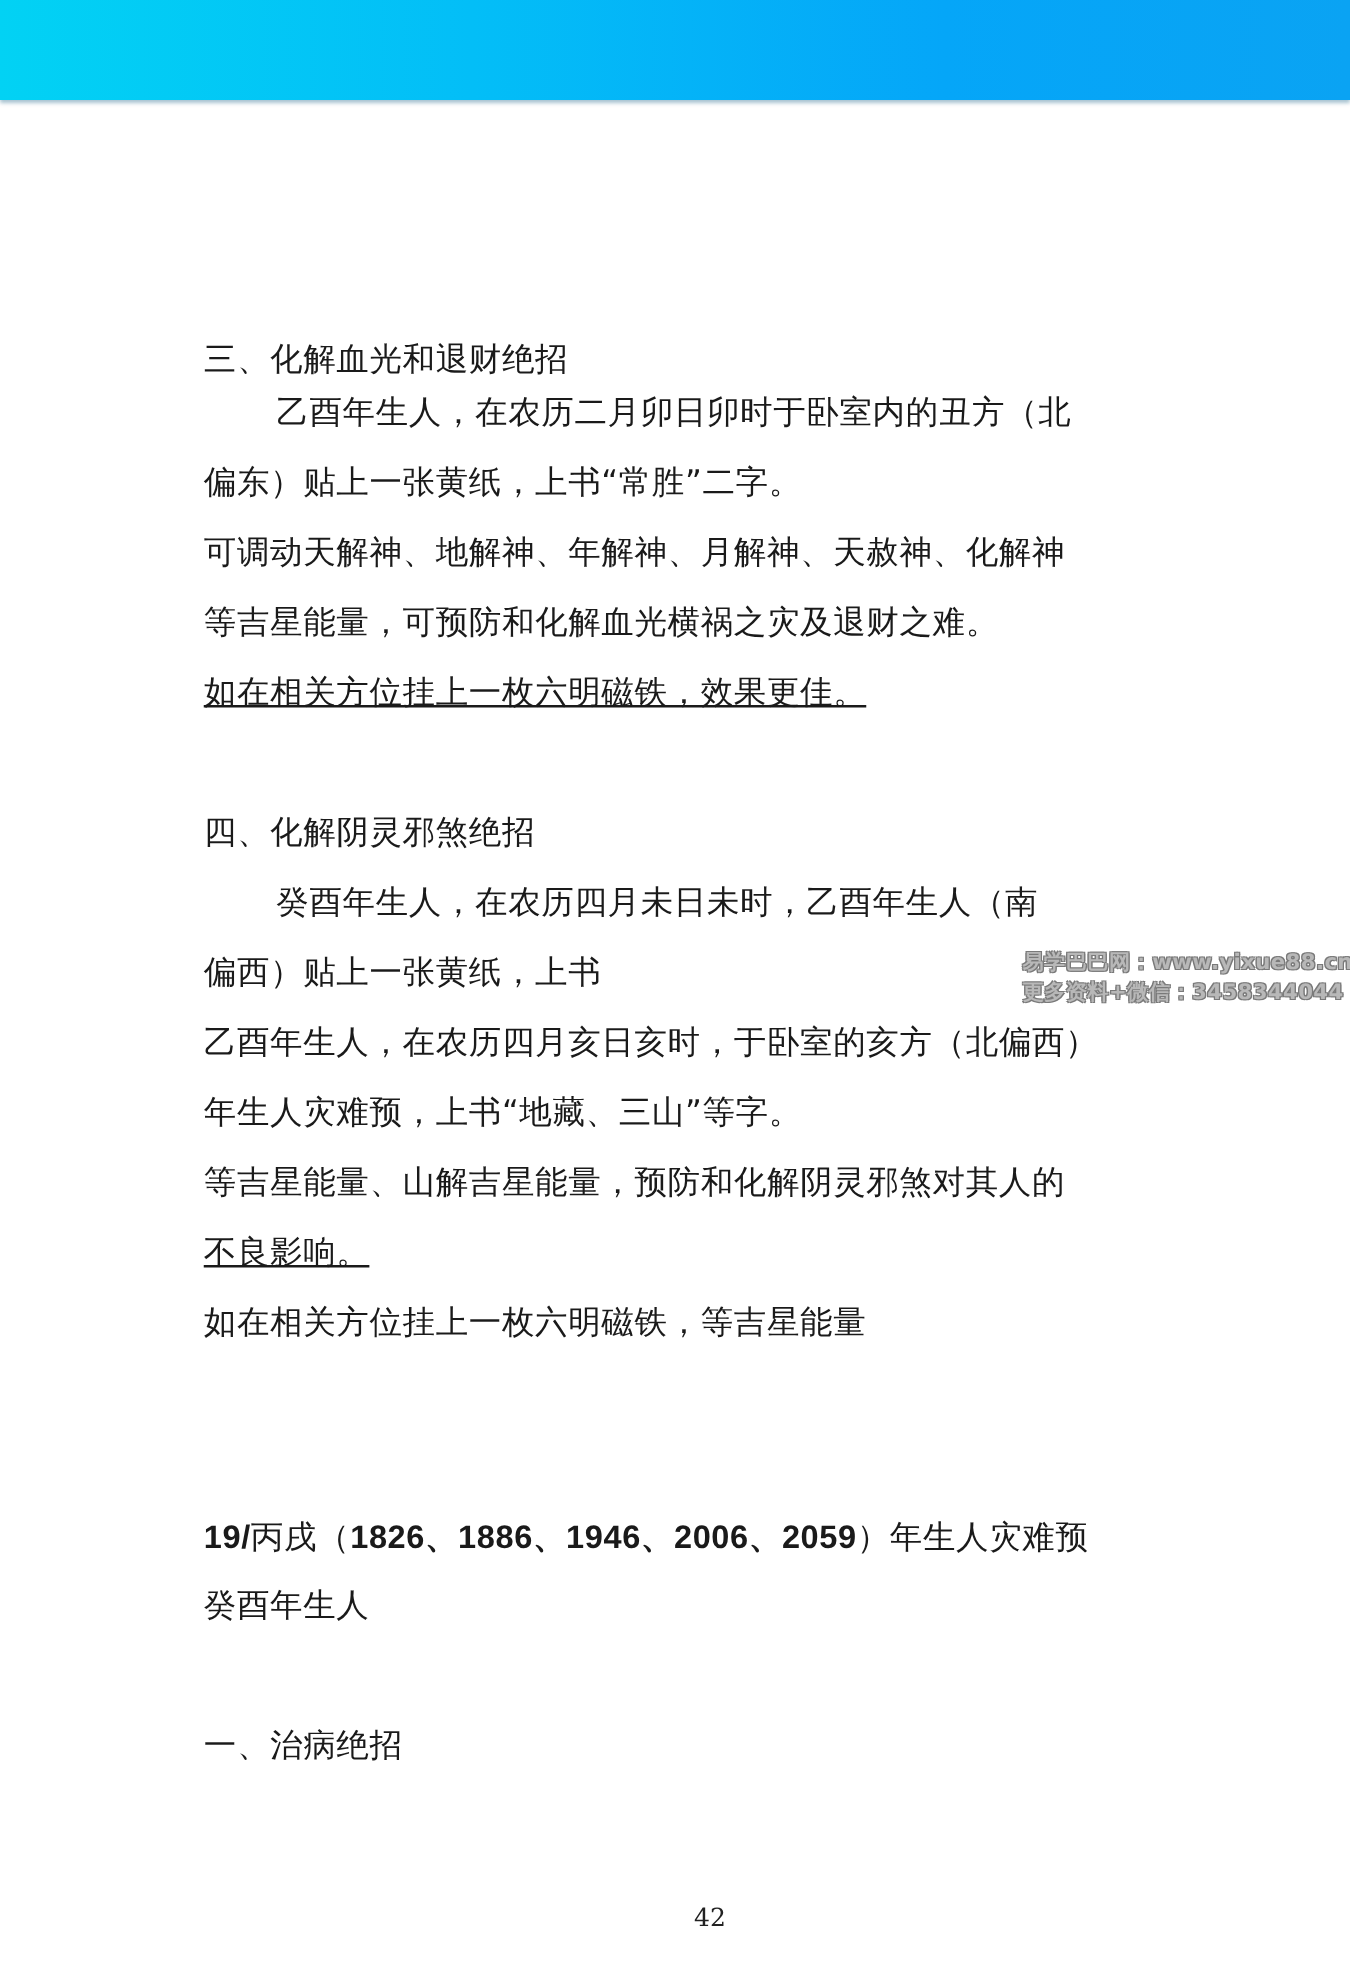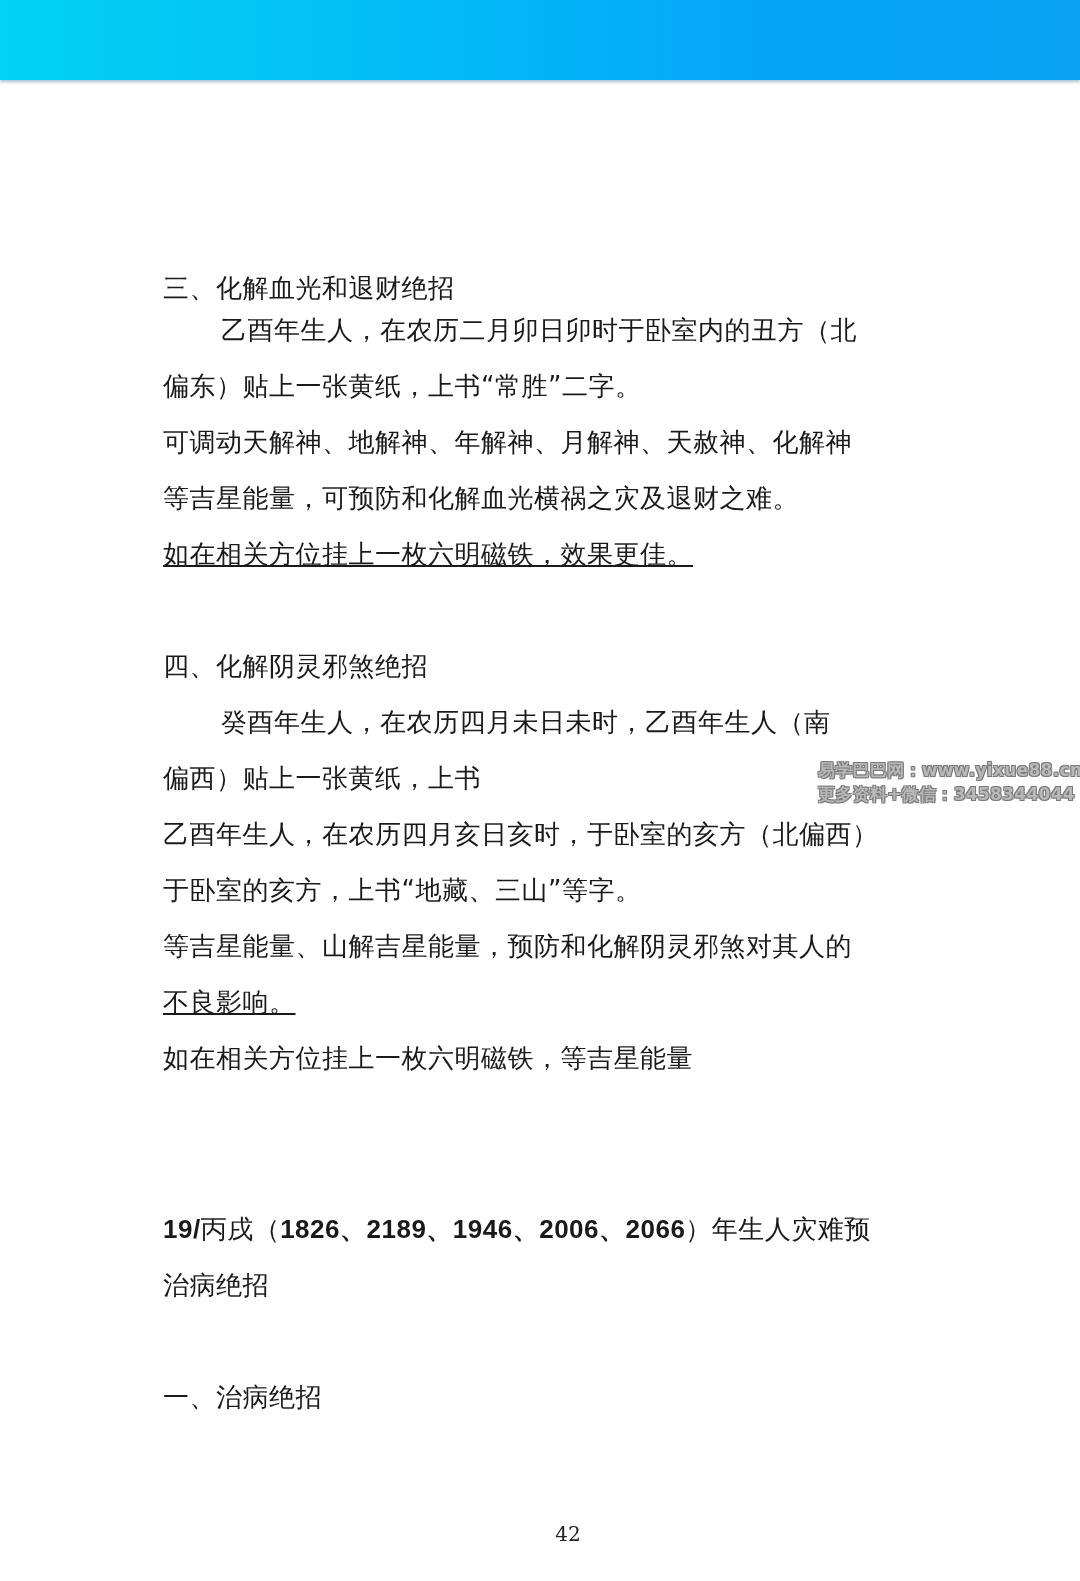--- a/index.html
+++ b/index.html
@@ -73,29 +73,29 @@
   <div class="line indent" style="top:313px;">乙酉年生人，在农历二月卯日卯时于卧室内的丑方（北</div>
   <div class="line" style="top:369px;">偏东）贴上一张黄纸，上书“常胜”二字。</div>
   <div class="line" style="top:425px;">可调动天解神、地解神、年解神、月解神、天赦神、化解神</div>
   <div class="line" style="top:481px;">等吉星能量，可预防和化解血光横祸之灾及退财之难。</div>
   <div class="line" style="top:537px;text-decoration:underline;">如在相关方位挂上一枚六明磁铁，效果更佳。</div>
 
   <div class="line" style="top:649px;">四、化解阴灵邪煞绝招</div>
   <div class="line indent" style="top:705px;">癸酉年生人，在农历四月未日未时，乙酉年生人（南</div>
   <div class="line" style="top:761px;">偏西）贴上一张黄纸，上书</div>
   <div class="line" style="top:817px;">乙酉年生人，在农历四月亥日亥时，于卧室的亥方（北偏西）</div>
-  <div class="line" style="top:873px;">于卧室的亥方，上书“地藏、三山”等字。</div>
+  <div class="line" style="top:873px;">年生人灾难预，上书“地藏、三山”等字。</div>
   <div class="line" style="top:929px;">等吉星能量、山解吉星能量，预防和化解阴灵邪煞对其人的</div>
   <div class="line" style="top:985px;text-decoration:underline;">不良影响。</div>
   <div class="line" style="top:1041px;">如在相关方位挂上一枚六明磁铁，等吉星能量</div>
 
   <div class="line" style="top:1212px;">
-    <span class="bold-num">19/</span><span>丙戌（</span><span class="bold-num">1826、2189、1946、2006、2066</span><span>）年生人灾难预</span>
+    <span class="bold-num">19/</span><span>丙戌（</span><span class="bold-num">1826、1886、1946、2006、2059</span><span>）年生人灾难预</span>
   </div>
-  <div class="line" style="top:1268px;">治病绝招</div>
+  <div class="line" style="top:1268px;">癸酉年生人</div>
 
   <div class="line" style="top:1380px;">一、治病绝招</div>
 </div>
 
 <div class="watermark">
   <div>易学巴巴网：www.yixue88.cn</div>
   <div>更多资料+微信：3458344044</div>
 </div>
 
 <div class="page-number">42</div>

